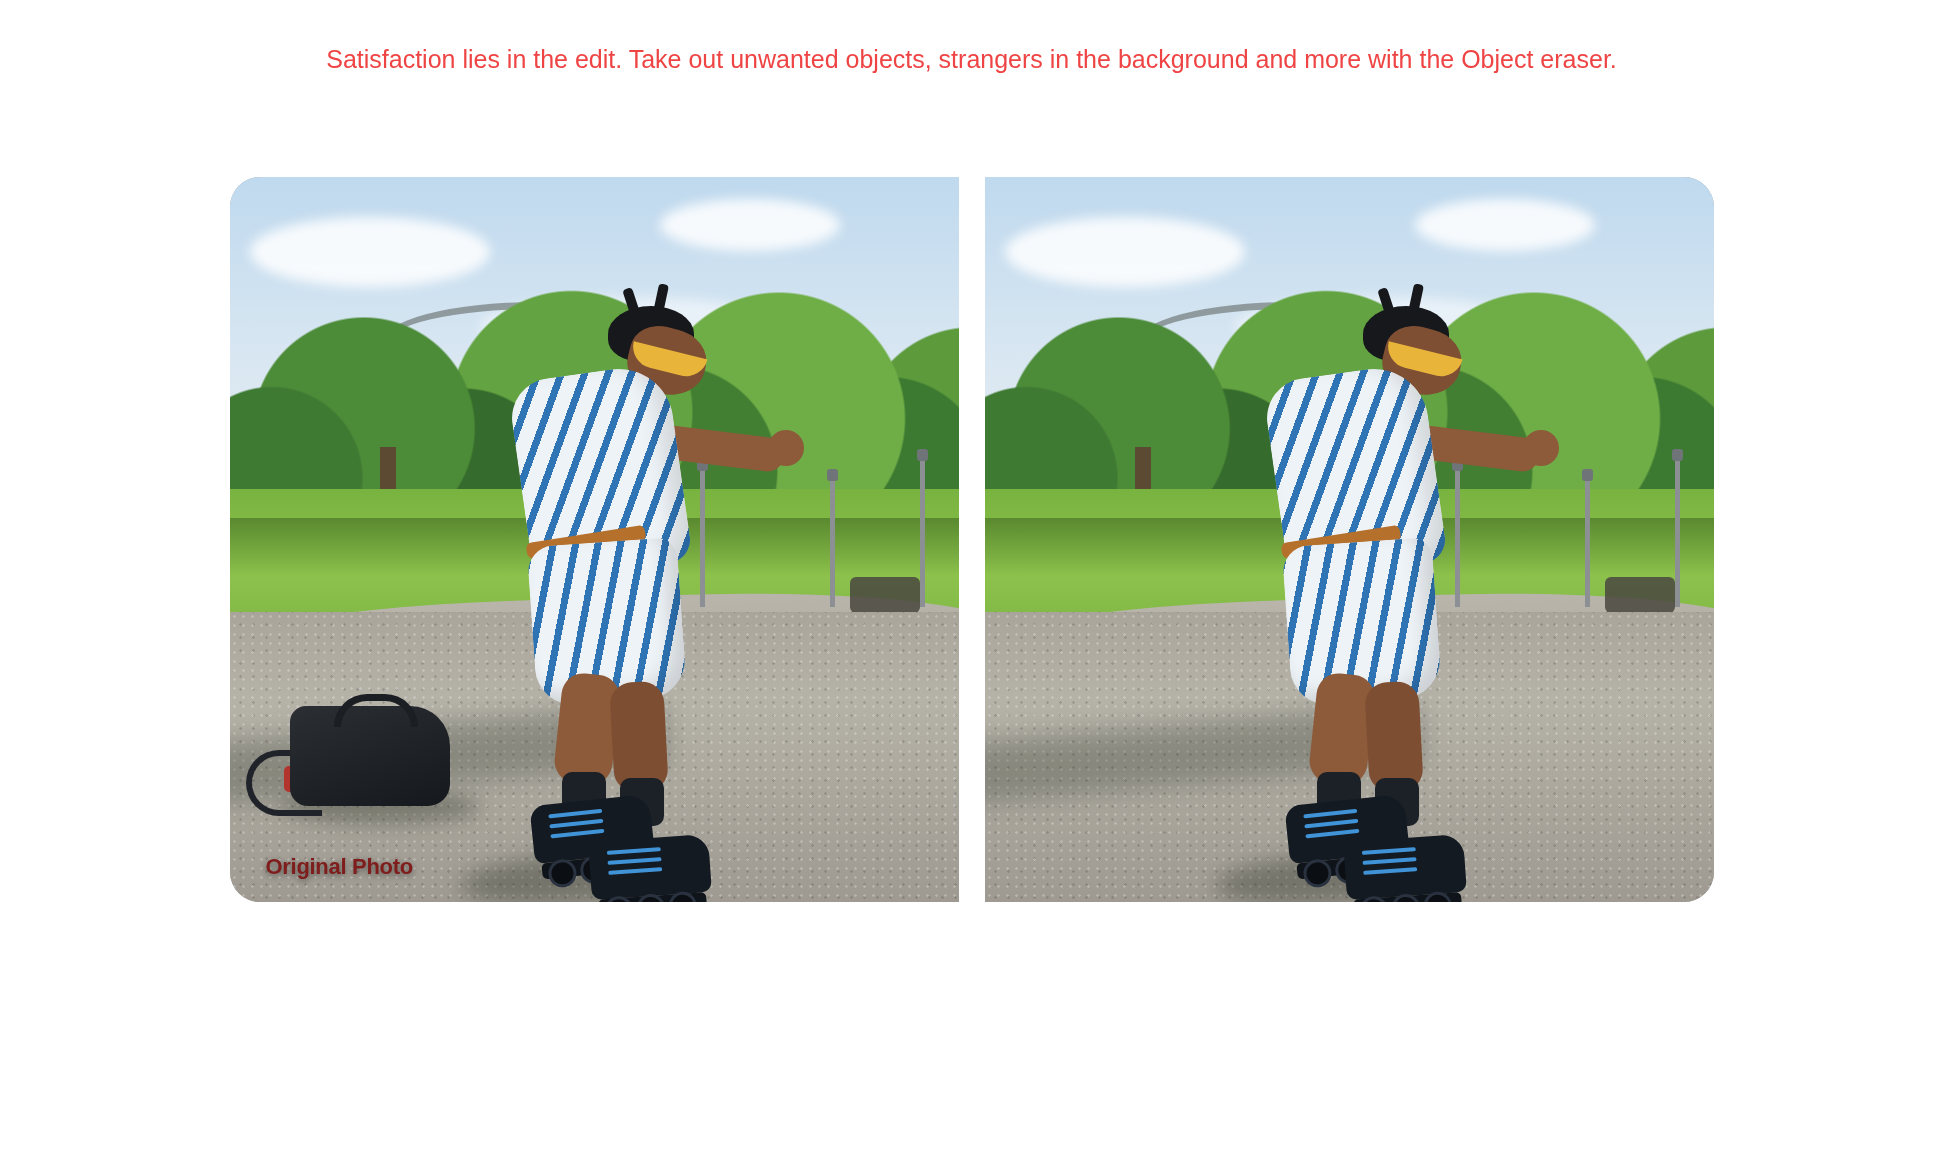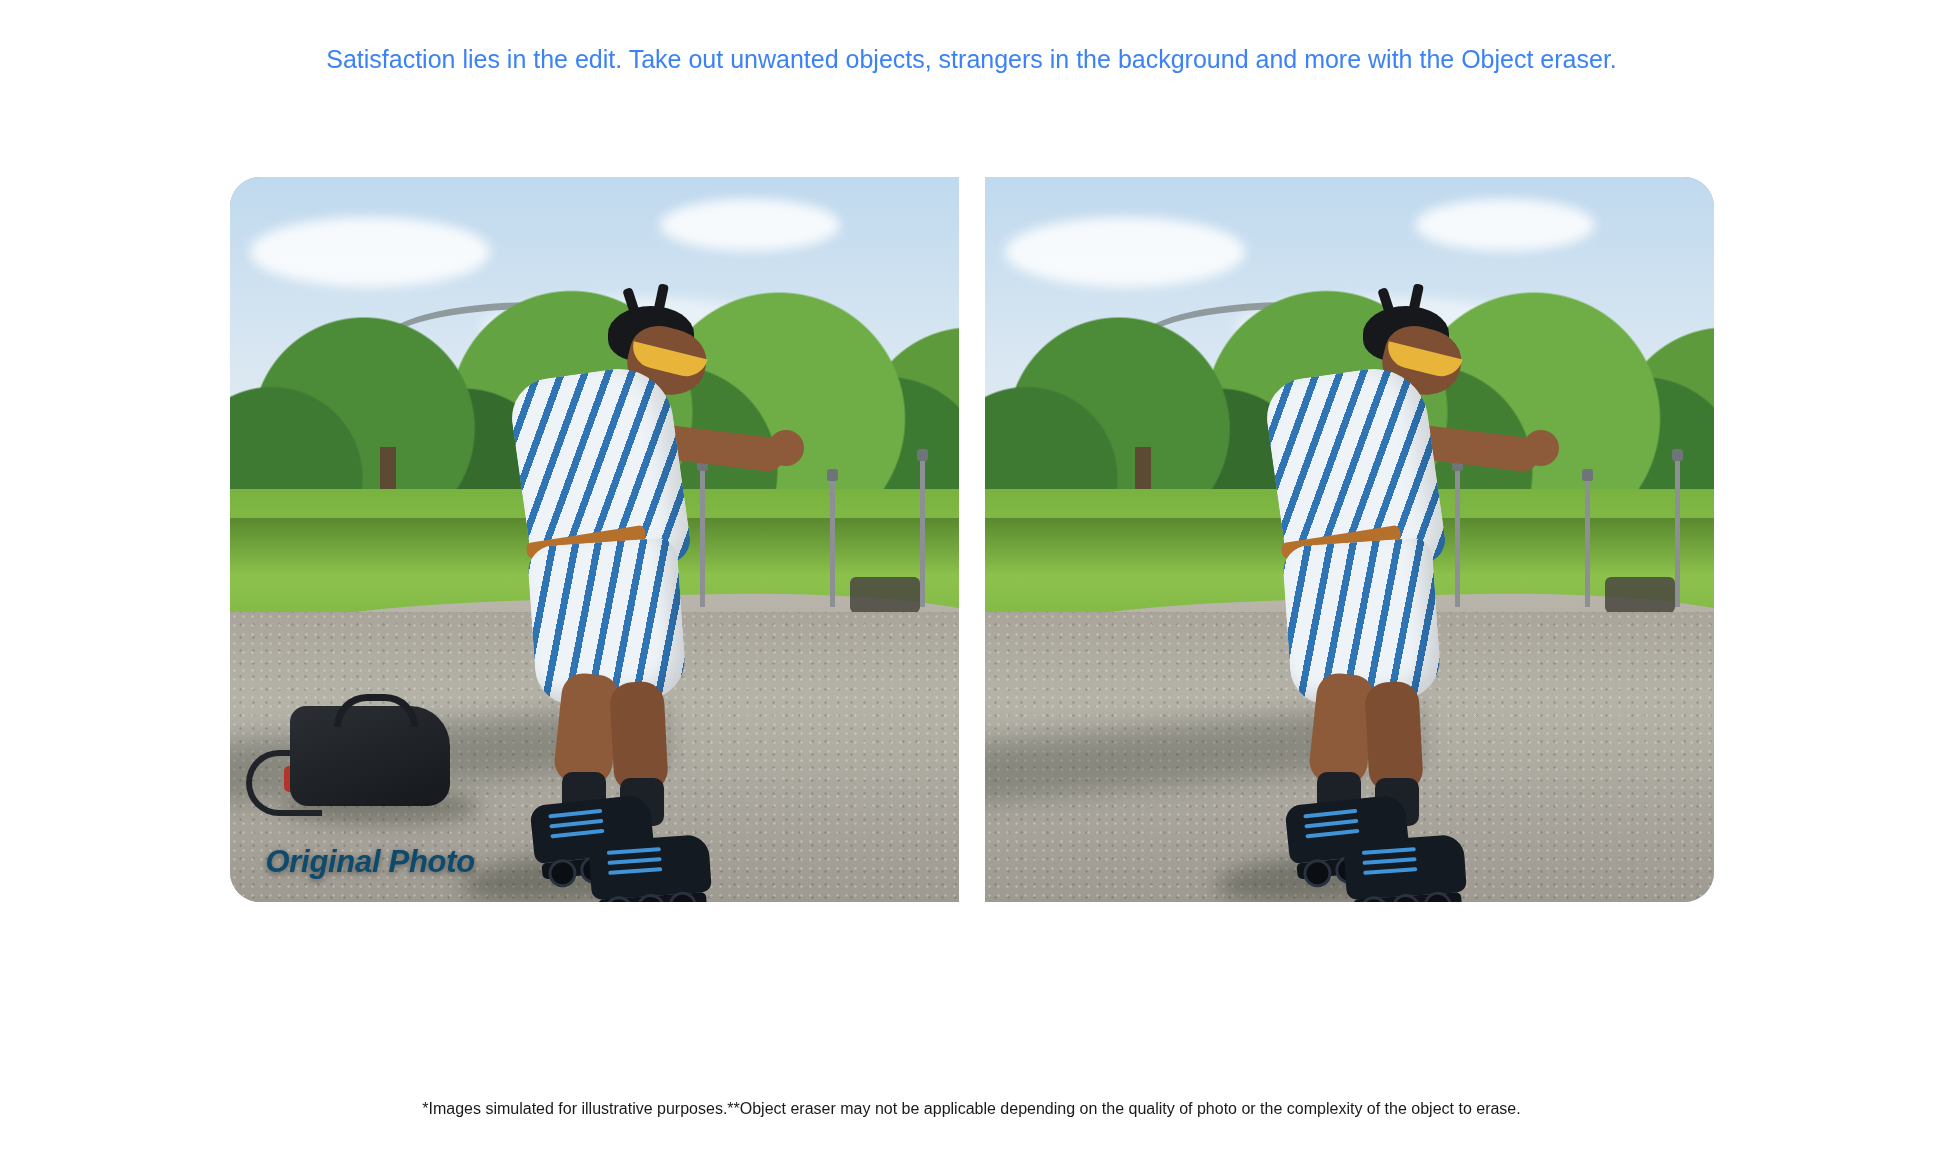--- a/index.html
+++ b/index.html
@@ -34,21 +34,21 @@
     text-align: center;
     color: #000;
   }
 
   .subhead {
     margin-top: 42px;
     font-size: 25px;
     font-weight: 400;
     line-height: 1.4;
     text-align: center;
-    color: #3b82f6;
+    color: #ef4444;
   }
 
   .compare {
     margin-top: 75px;
     display: flex;
     gap: 26px;
     align-items: flex-start;
   }
 
   .panel {
@@ -388,26 +388,25 @@
     width: 200px; height: 34px;
     background: rgba(40,45,35,.35);
     filter: blur(9px);
     border-radius: 50%;
   }
 
   .caption {
     position: absolute;
     left: 36px;
     bottom: 22px;
-    font-size: 31px;
+    font-size: 22px;
     font-weight: 700;
-    color: #0c4a6e;
+    color: #7f1d1d;
     text-shadow: 0 2px 6px rgba(0,0,0,.45);
     letter-spacing: -.3px;
-    font-style: italic;
   }
 
   .footnote {
     position: absolute;
     bottom: 50px;
     left: 0; right: 0;
     text-align: center;
     font-size: 16px;
     color: #1a1a1a;
   }
@@ -534,15 +533,14 @@
             <div class="wheel" style="left:12px;"></div>
             <div class="wheel" style="left:44px;"></div>
             <div class="wheel" style="left:76px;"></div>
           </div>
         </div>
       </div>
     </div>
 
   </div>
 
-  <div class="footnote">*Images simulated for illustrative purposes.**Object eraser may not be applicable depending on the quality of photo or the complexity of the object to erase.</div>
 
 </div>
 
 </body></html>

